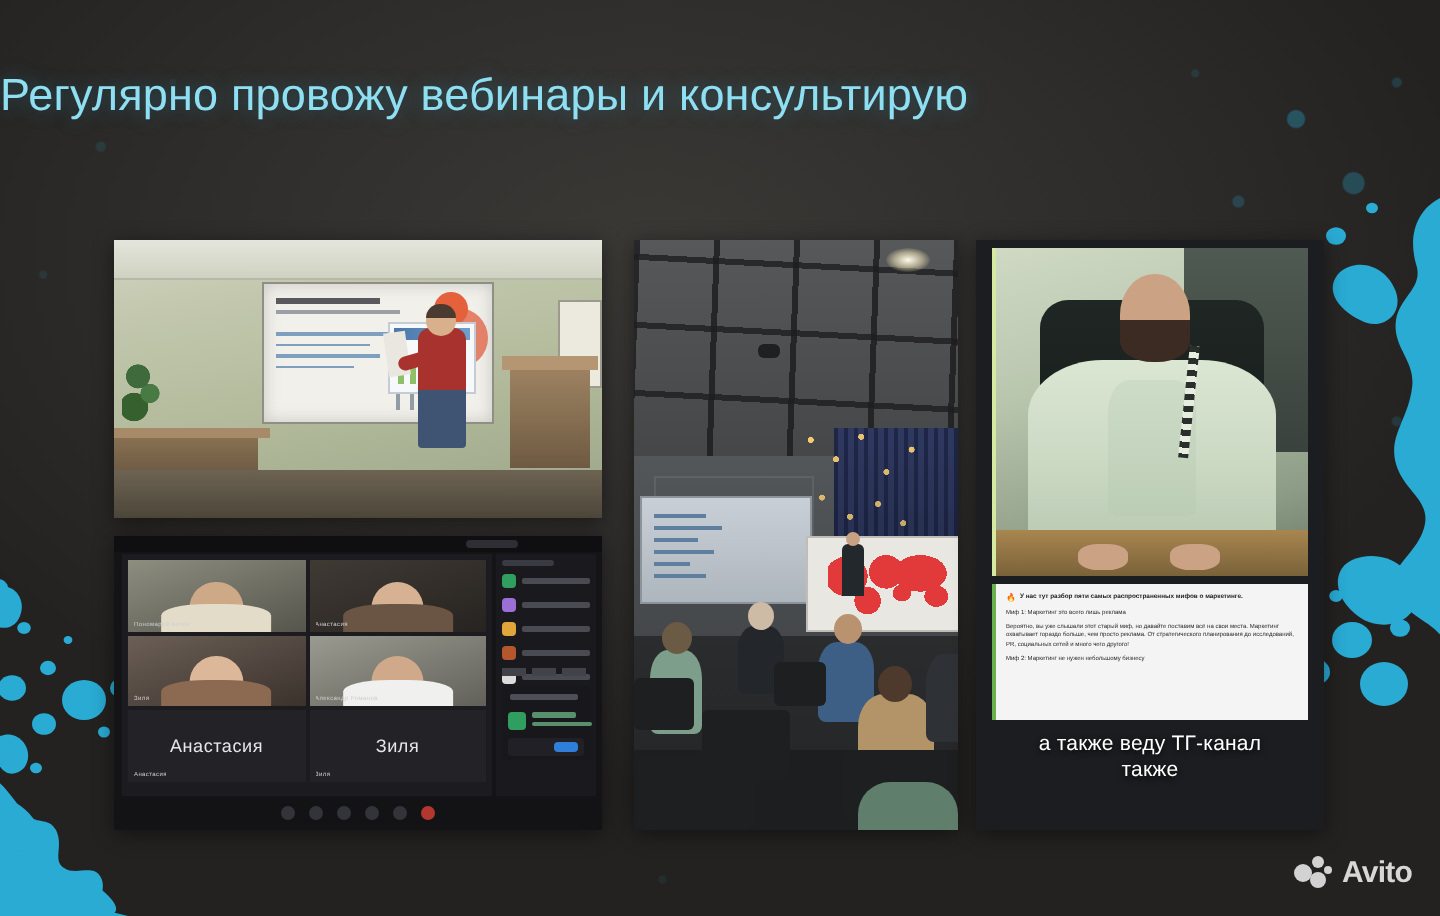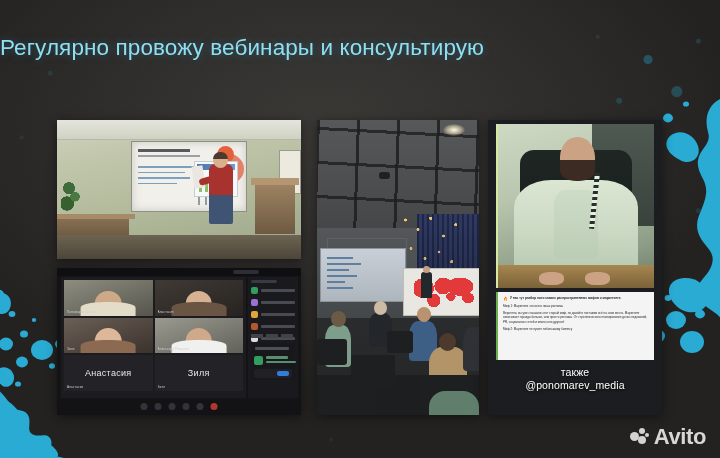--- a/index.html
+++ b/index.html
@@ -300,21 +300,21 @@
   .avito {
     position:absolute; right:14px; bottom:12px; z-index:8;
     display:flex; align-items:center; gap:4px;
   }
   .avito-mark { position:relative; width:20px; height:18px; flex:none; }
   .avito-mark span { position:absolute; border-radius:50%; background:#d2d2d2; }
   .avito-mark .c1 { left:0;    top:4px;  width:9px;  height:9px; }
   .avito-mark .c2 { left:9px;  top:0;    width:6px;  height:6px; }
   .avito-mark .c3 { left:8px;  top:8px;  width:8px;  height:8px; }
   .avito-mark .c4 { left:15px; top:5px;  width:4px;  height:4px; }
-  .avito-word { color:#d7d7d7; font-size:22px; line-height:19px; letter-spacing:-.4px; font-weight:bold;text-align:right; }
+  .avito-word { color:#d7d7d7; font-size:15px; line-height:19px; letter-spacing:-.4px; font-weight:bold;text-align:right; }
 </style>
 </head>
 <body>
 
 <div id="stage">
 
   <svg class="splat" style="left:-6px; top:236px; width:96px; height:222px; z-index:2;" viewBox="0 0 96 222" xmlns="http://www.w3.org/2000/svg">
     <g fill="#29ABD4">
       <path d="M-4 300 L-4 150 C6 152 12 163 18 170 C24 177 30 172 34 179 C38 187 32 194 38 198
                C44 202 52 196 56 202 C60 208 54 214 58 219 L70 222 L-4 222 Z"></path>
@@ -598,22 +598,22 @@
       <div class="tg-post-hd">
         <span class="tg-emoji">🔥</span>
         <span class="tg-bold">У нас  тут разбор пяти самых распространенных мифов о маркетинге.</span>
       </div>
       <div class="tg-para">Миф 1: Маркетинг это всего лишь реклама</div>
       <div class="tg-para">Вероятно, вы уже слышали этот старый миф, но давайте поставим всё на свои места. Маркетинг охватывает гораздо больше, чем просто реклама. От стратегического планирования до исследований, PR, социальных сетей и много чего другого!</div>
       <div class="tg-para">Миф 2: Маркетинг не нужен небольшому бизнесу</div>
     </div>
 
     <div class="tg-caption">
+      <div>а также веду ТГ-канал</div>
       <div>также</div>
-      <div>@ponomarev_media</div>
     </div>
   </div>
 
   <div class="avito">
     <span class="avito-mark">
       <span class="c1"></span>
         <span class="c2"></span>
         <span class="c3"></span>
         <span class="c4"></span>
     </span>

